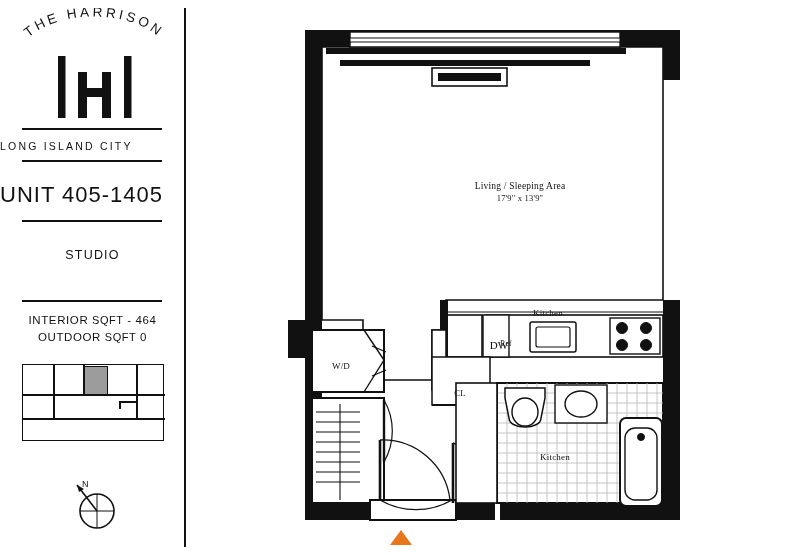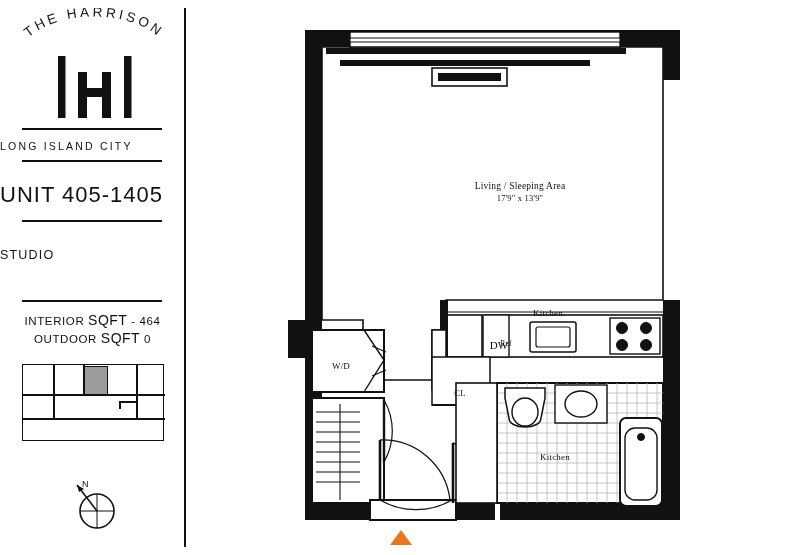--- a/index.html
+++ b/index.html
@@ -41,30 +41,30 @@
   .rule-top{left:22px;top:128px;width:140px;}
   .rule-bot{left:22px;top:160px;width:140px;}
 
   .unit-title{
     position:absolute;left:0;top:182px;width:185px;text-align:left;
     font-size:22px;letter-spacing:1px;color:#111;font-weight:400;
   }
   .rule-unit{left:22px;top:220px;width:140px;}
 
   .rooms{
-    position:absolute;left:0;top:246px;width:185px;text-align:left;
+    position:absolute;left:0;top:246px;width:185px;text-align:center;
     font-size:12.5px;letter-spacing:1.2px;line-height:19px;color:#111;
   }
   .rule-rooms{left:22px;top:300px;width:140px;}
 
   .sqft{
     position:absolute;left:0;top:312px;width:185px;text-align:center;
     font-size:11.5px;letter-spacing:0.6px;line-height:17px;color:#111;
   }
-  .sqft .small{font-size:14px;letter-spacing:0.5px;}
+  .sqft .small{font-size:11px;letter-spacing:0.5px;}
 
   
   .keyplan{
     position:absolute;left:22px;top:364px;width:140px;height:75px;
     border:1.5px solid #111;background:#fff;
   }
   .kp-line{position:absolute;background:#111;}
   .kp-unit{
     position:absolute;background:#9c9c9c;border:1.5px solid #111;
   }

